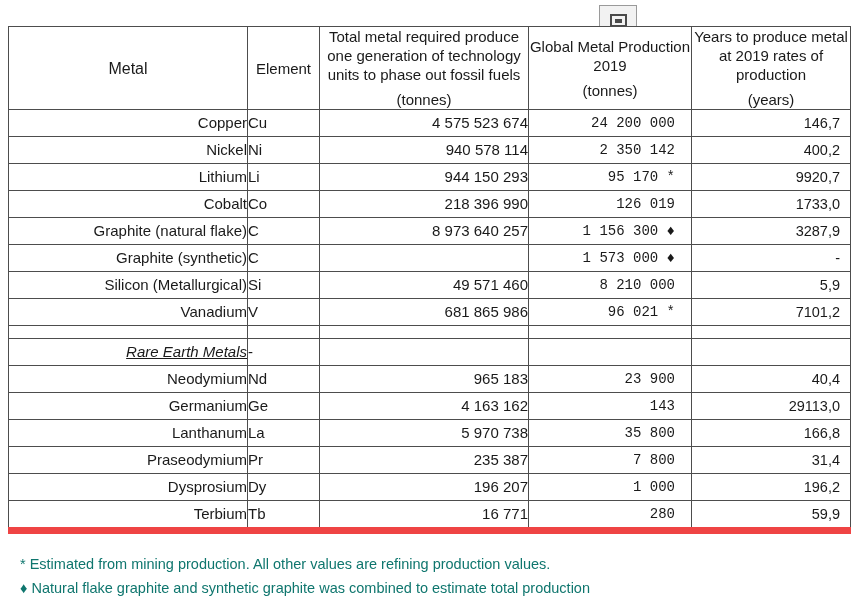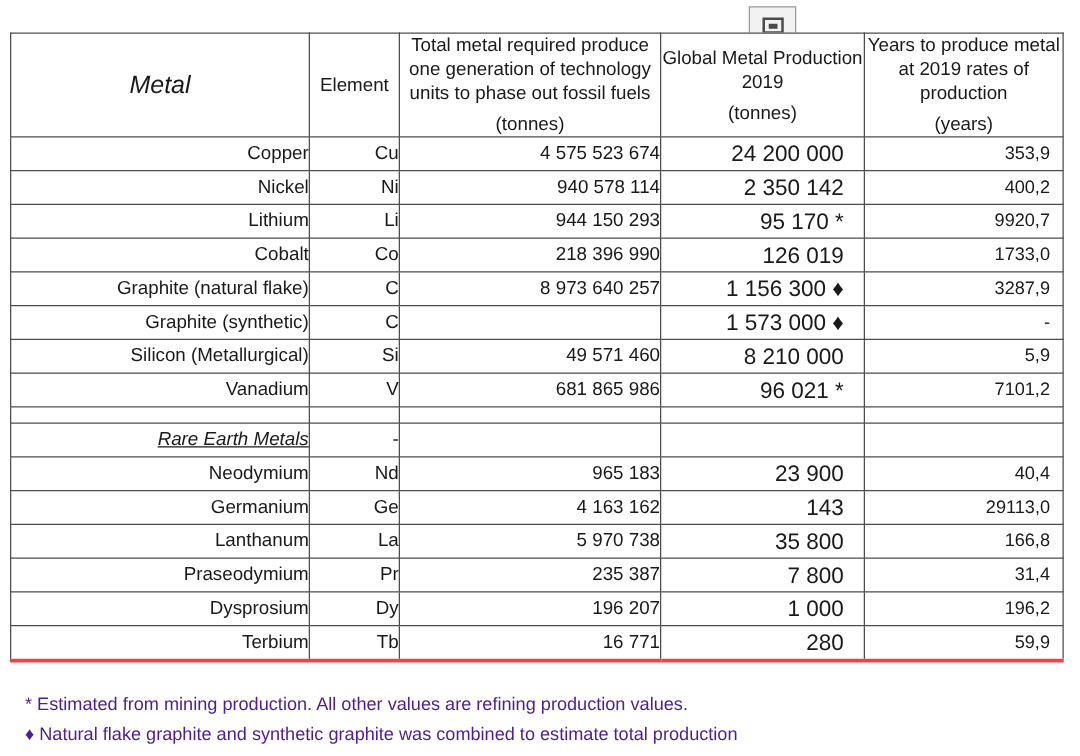--- a/index.html
+++ b/index.html
@@ -77,72 +77,72 @@
   col.c3 { width: 163px; }
   col.c4 { width: 159px; }
 
   thead td {
     text-align: center;
     font-size: 15.5px;
     line-height: 19px;
     padding: 4px 6px 6px 6px;
     color: #1a1a1a;
   }
-  thead td.metal-head { font-size: 20px; font-style: italic; }
+  thead td.metal-head { font-size: 16px; }
   .hdr-units { display: block; margin-top: 6px; }
 
   tbody td {
     height: 26px;
     line-height: 26px;
     font-size: 15.5px;
   }
   td.name {
     text-align: right;
     padding-left: 8px;
     border-left: 1px solid #4d4d4d;
     border-right: 1px solid #4d4d4d;
     border-top: none;
     border-bottom: none;
   }
   td.sym {
-    text-align: right;
+    text-align: left;
     border-left: 1px solid #4d4d4d;
     border-right: 1px solid #4d4d4d;
     border-top: none;
     border-bottom: none;
   }
   td.num {
     text-align: right;
     padding-right: 10px;
     border-left: 1px solid #4d4d4d;
     border-right: 1px solid #4d4d4d;
     border-top: none;
     border-bottom: none;
   }
-  td.num.c3 { padding-right: 16px; font-size: 18px; }
+  td.num.c3 { padding-right: 16px; font-size: 14px; font-family: Liberation Mono, monospace; }
   td.num.c4 { padding-right: 10px; font-size: 14.5px; }
-  tbody tr.last td { border-bottom: 3px solid #ef4444; }
+  tbody tr.last td { border-bottom: 7px solid #ef4444; }
 
   .section-title {
     text-align: center;
     font-weight: bold;
     text-decoration: underline;
     font-size: 16px;
     font-style: italic;
   }
   .spacer-row td { height: 12px; line-height: 12px; }
 
   .notes {
     position: absolute;
     left: 20px;
     top: 552px;
     width: 820px;
     font-size: 14.5px;
     line-height: 24px;
-    color: #4c1d95;
+    color: #0f766e;
   }
   .notes div { white-space: nowrap; }
 </style>
 </head>
 <body>
 
 <div class="page">
 
   <div class="top-icon">
     <span class="glyph"></span>
@@ -174,21 +174,21 @@
             <span class="hdr-units">(years)</span>
           </td>
         </tr>
       </thead>
       <tbody>
         <tr>
           <td class="name">Copper</td>
           <td class="sym">Cu</td>
           <td class="num c2">4 575 523 674</td>
           <td class="num c3">24 200 000</td>
-          <td class="num c4">353,9</td>
+          <td class="num c4">146,7</td>
         </tr>
         <tr>
           <td class="name">Nickel</td>
           <td class="sym">Ni</td>
           <td class="num c2">940 578 114</td>
           <td class="num c3">2 350 142</td>
           <td class="num c4">400,2</td>
         </tr>
         <tr>
           <td class="name">Lithium</td>

